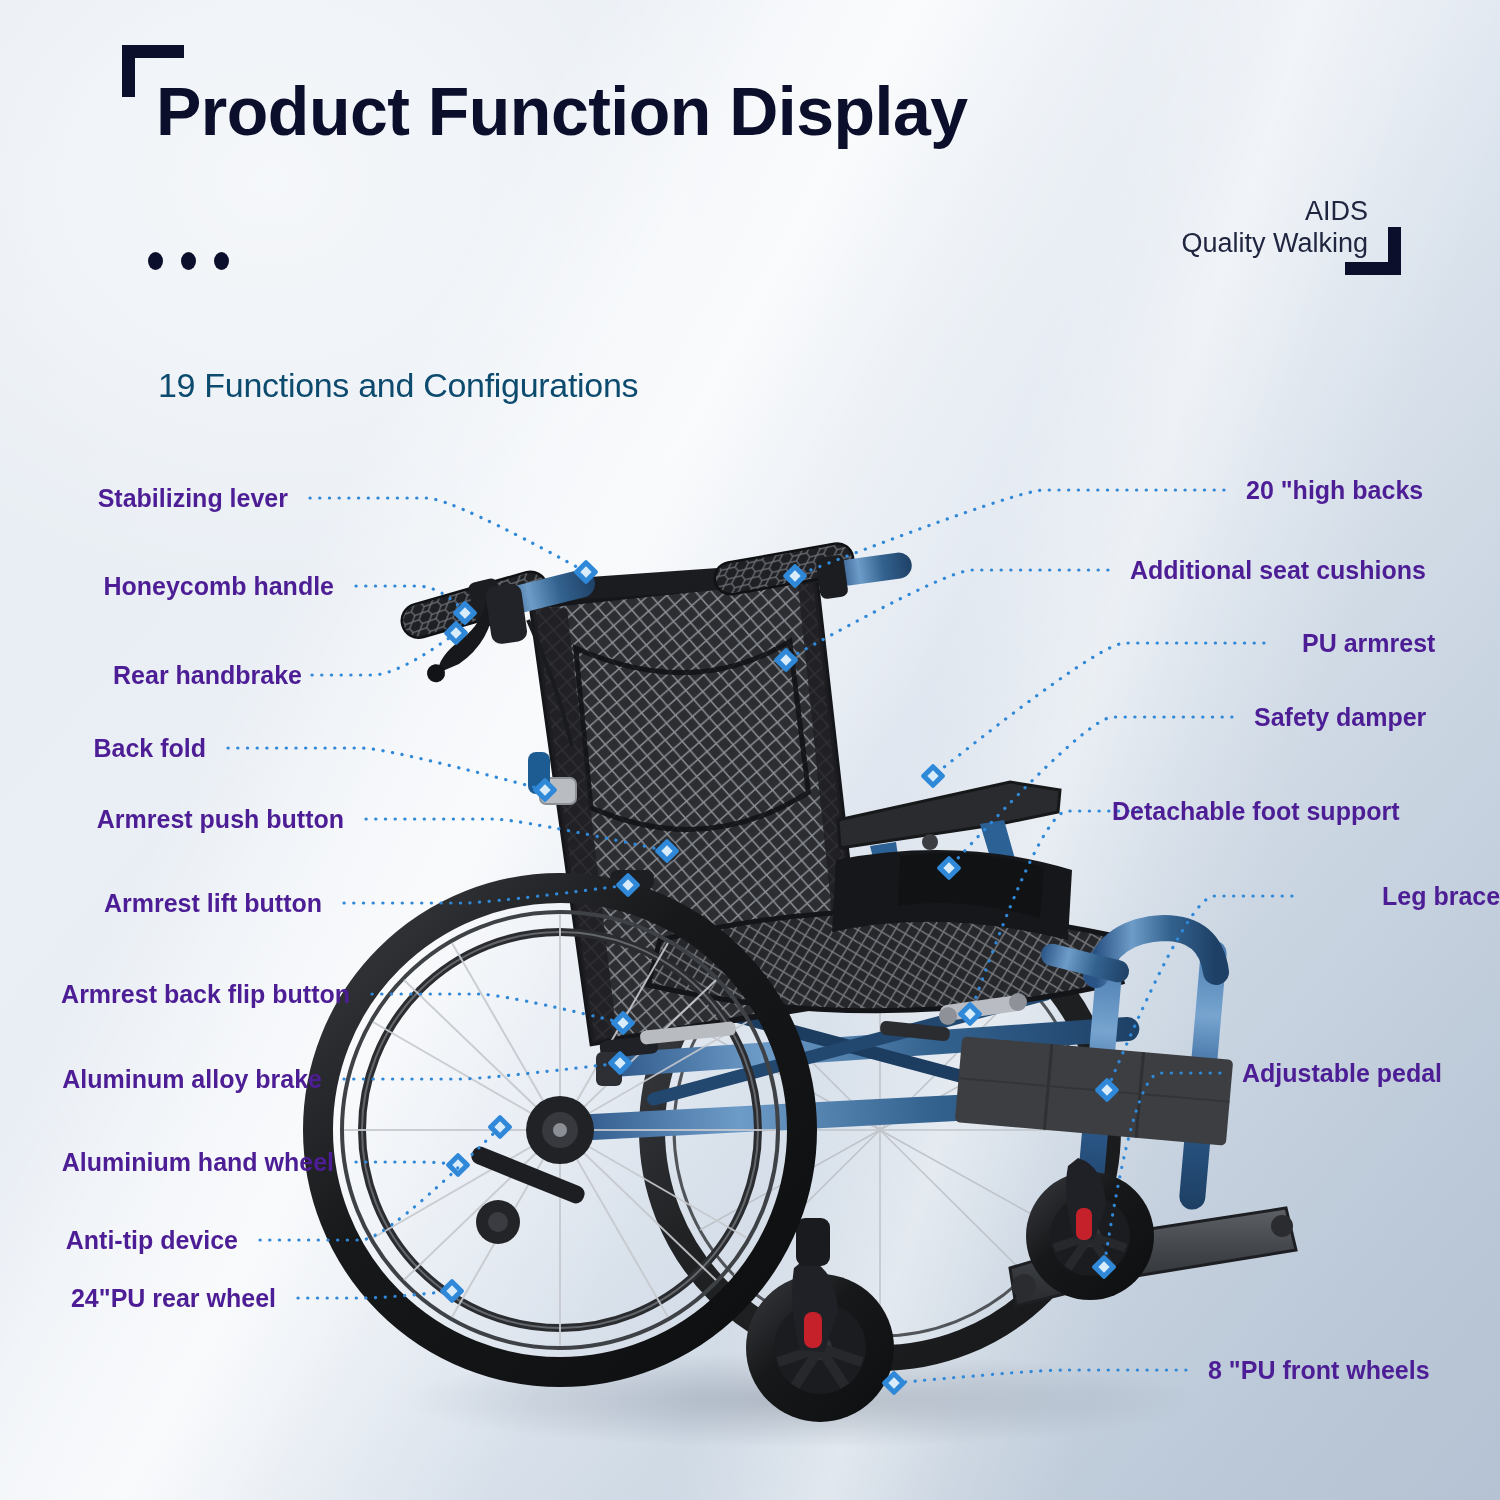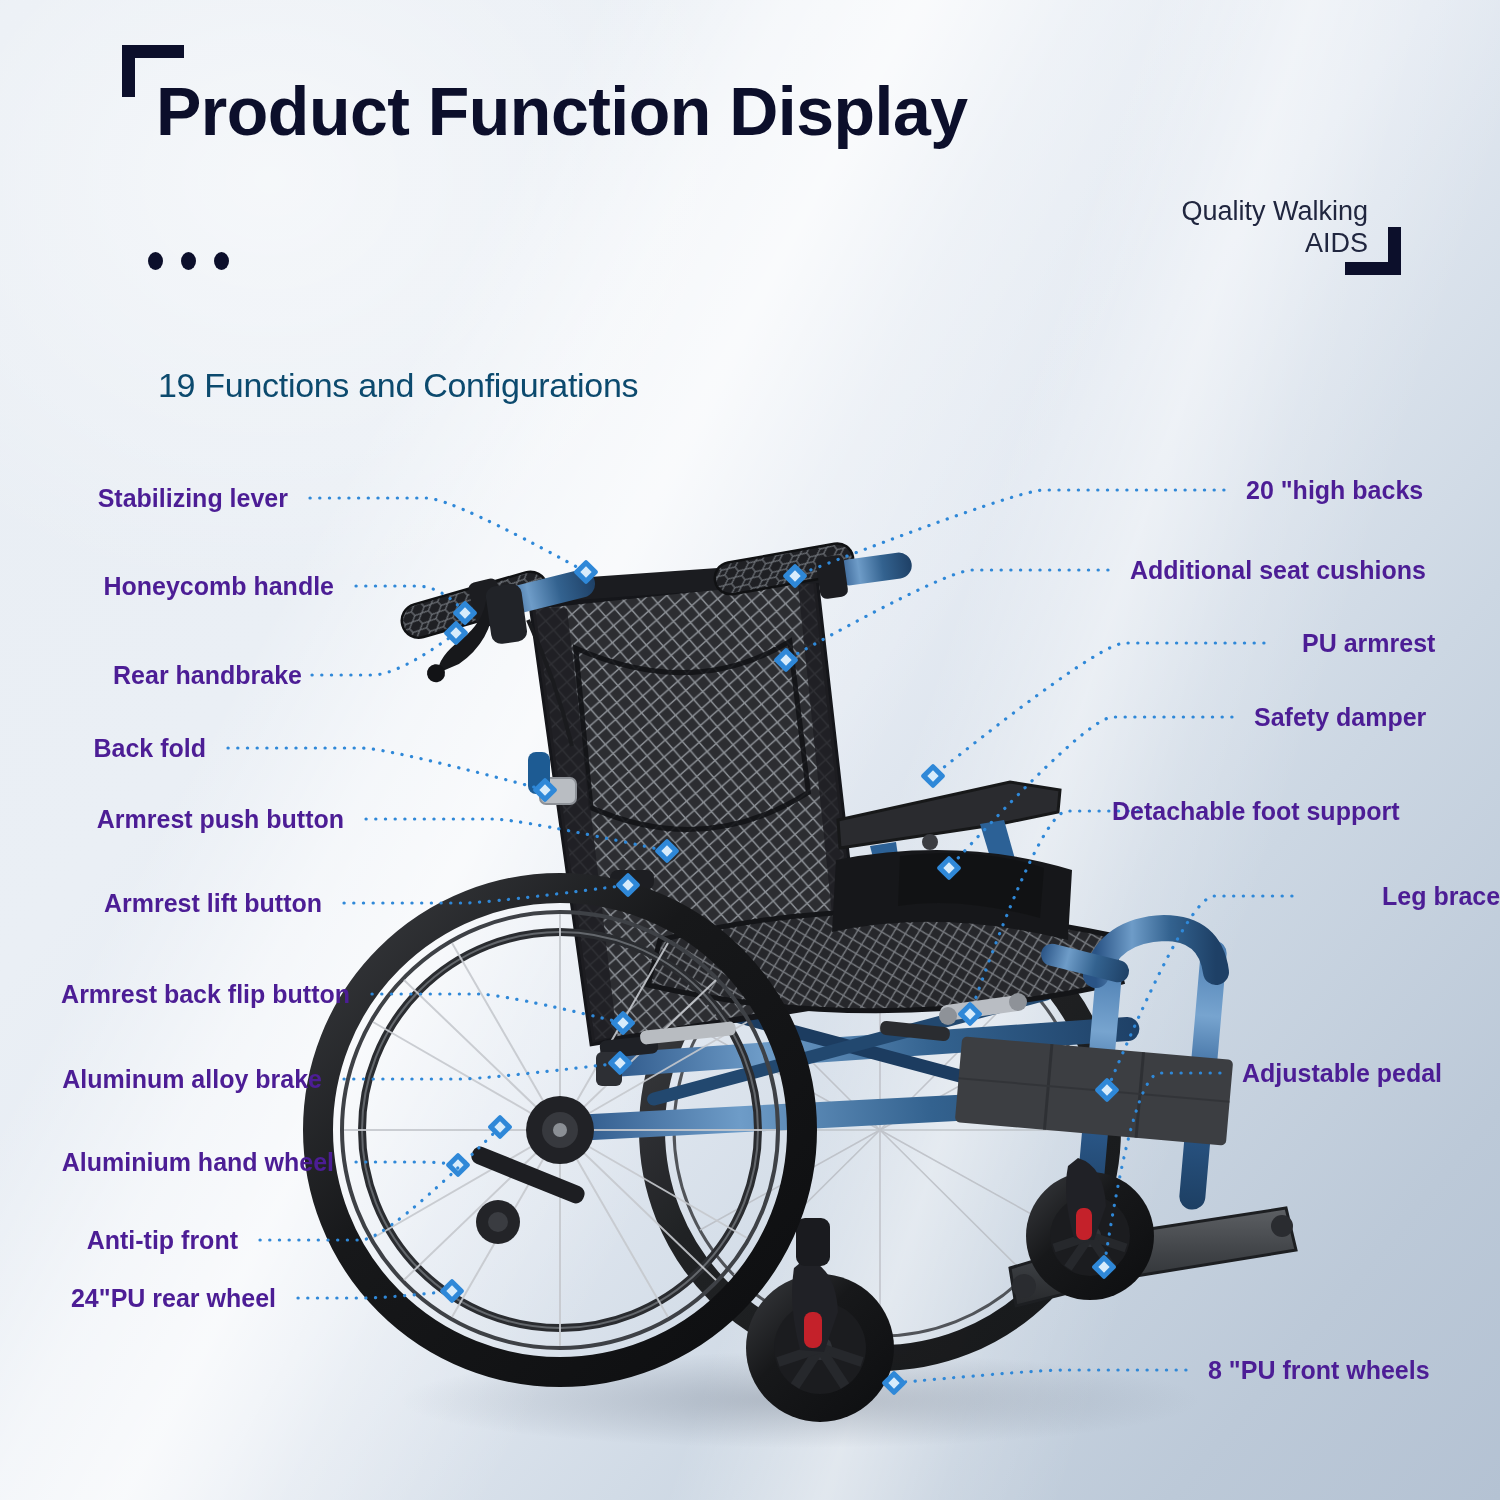--- a/index.html
+++ b/index.html
@@ -424,43 +424,43 @@
       <rect x="890" y="1379" width="8" height="8" class="marker-inner"></rect>
     </g>
   </svg>
 
 <div id="bracket-tl"></div>
 <div id="bracket-br"></div>
 
 <div id="header-title">Product Function Display</div>
 
 <div id="subtitle">
+  <div>AIDS</div>
   <div>Quality Walking</div>
-  <div>AIDS</div>
 </div>
 
 <div id="dots">
   <span></span>
   <span></span>
   <span></span>
 </div>
 
 <div id="section-heading">19 Functions and Configurations</div>
 
 <div id="labels">
     <div class="label left" style="left: 288px; top: 498px;">Stabilizing lever</div>
     <div class="label left" style="left: 334px; top: 586px;">Honeycomb handle</div>
     <div class="label left" style="left: 302px; top: 675px;">Rear handbrake</div>
     <div class="label left" style="left: 206px; top: 748px;">Back fold</div>
     <div class="label left" style="left: 344px; top: 819px;">Armrest push button</div>
     <div class="label left" style="left: 322px; top: 903px;">Armrest lift button</div>
     <div class="label left" style="left: 350px; top: 994px;">Armrest back flip button</div>
     <div class="label left" style="left: 322px; top: 1079px;">Aluminum alloy brake</div>
     <div class="label left" style="left: 334px; top: 1162px;">Aluminium hand wheel</div>
-    <div class="label left" style="left: 238px; top: 1240px;">Anti-tip front</div>
+    <div class="label left" style="left: 238px; top: 1240px;">Anti-tip device</div>
     <div class="label left" style="left: 276px; top: 1298px;">24"PU rear wheel</div>
     <div class="label right" style="left: 1246px; top: 490px;">20 "high backs</div>
     <div class="label right" style="left: 1130px; top: 570px;">Additional seat cushions</div>
     <div class="label right" style="left: 1286px; top: 643px; margin-left: 16px;">PU armrest</div>
     <div class="label right" style="left: 1254px; top: 717px;">Safety damper</div>
     <div class="label right" style="left: 1112px; top: 811px; text-align: center;">Detachable foot support</div>
     <div class="label right" style="left: 1382px; top: 896px;">Leg brace</div>
     <div class="label right" style="left: 1242px; top: 1073px;">Adjustable pedal</div>
     <div class="label right" style="left: 1208px; top: 1370px;">8 "PU front wheels</div>
   </div>

